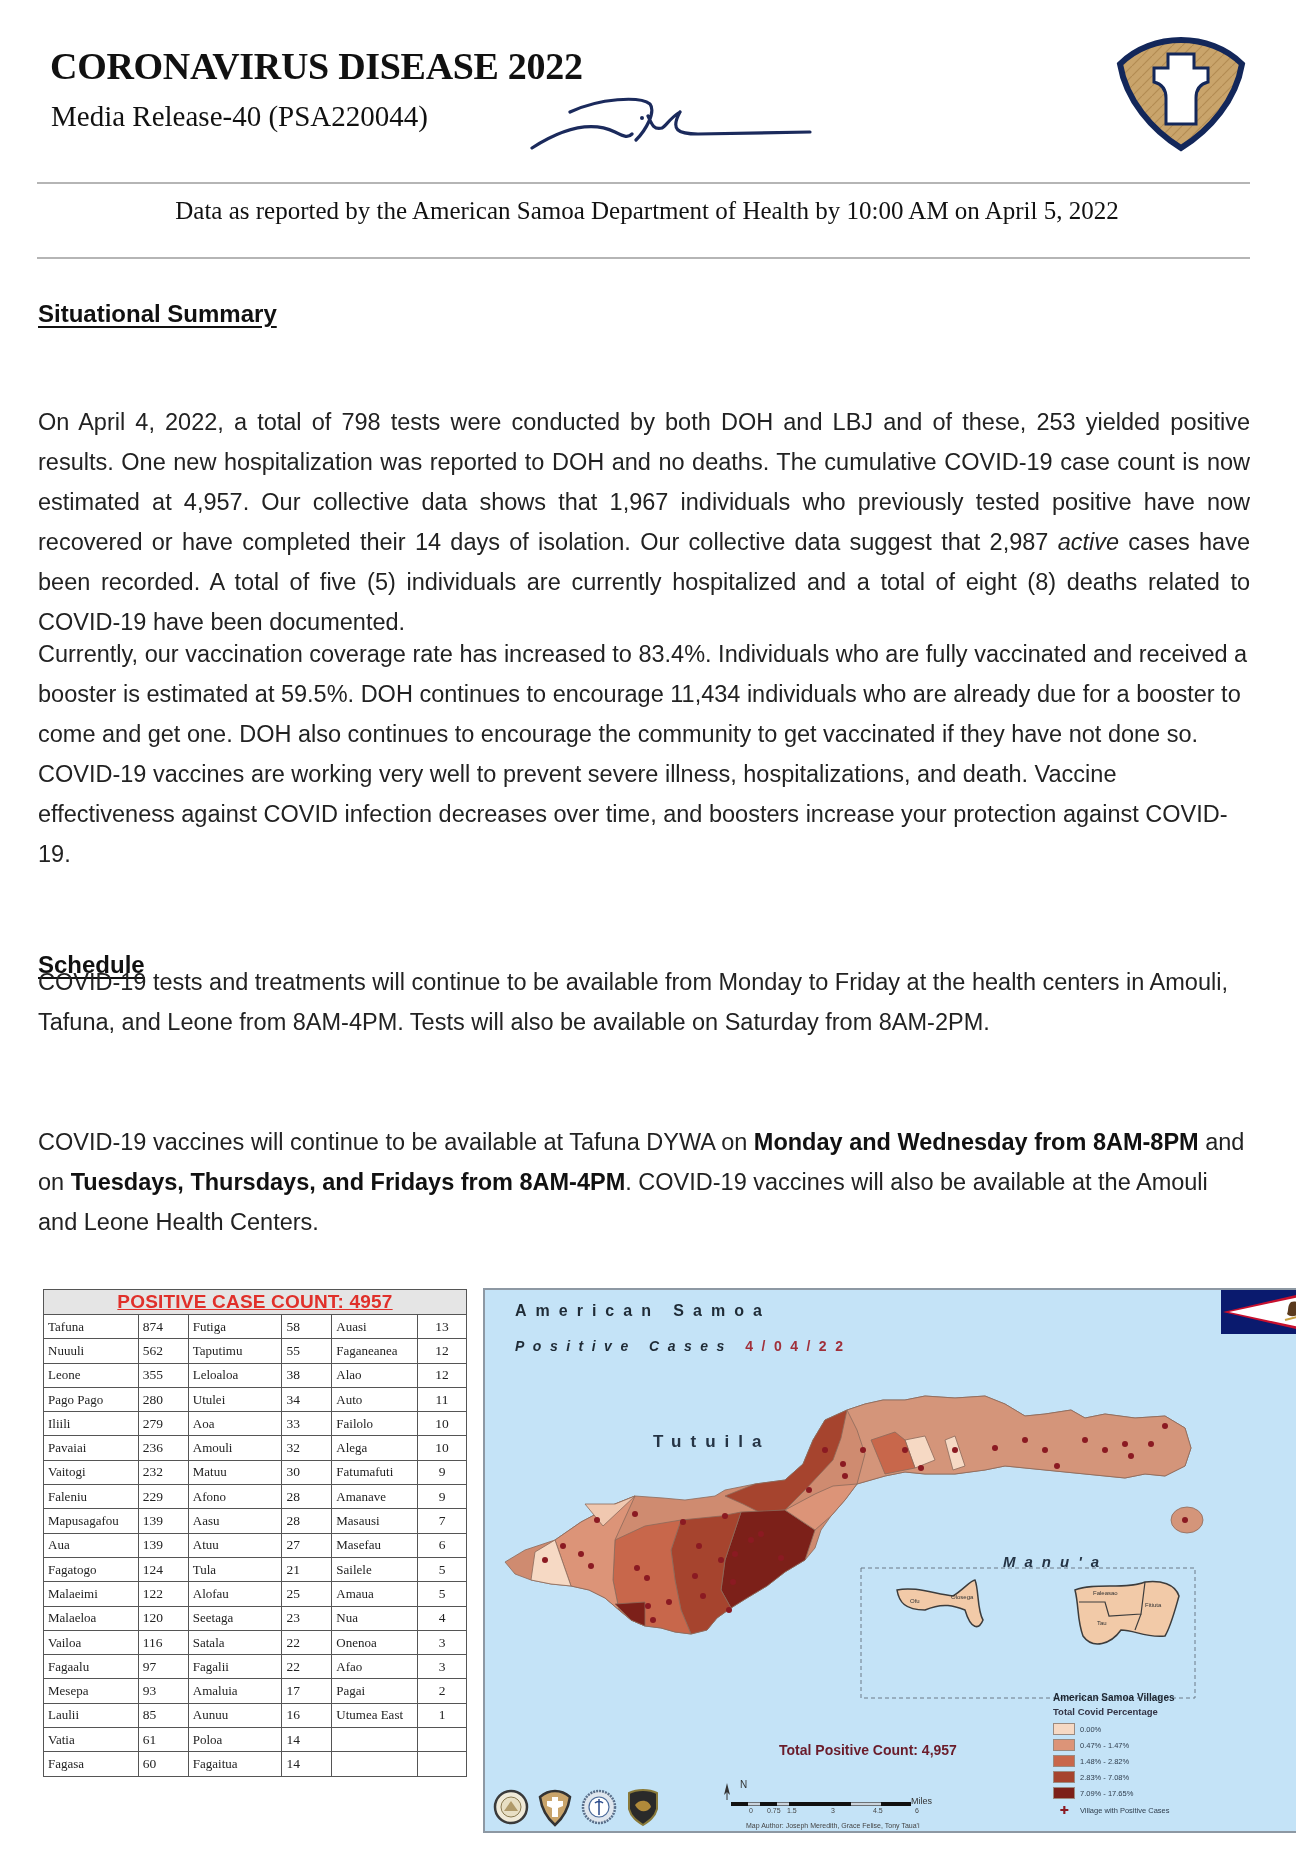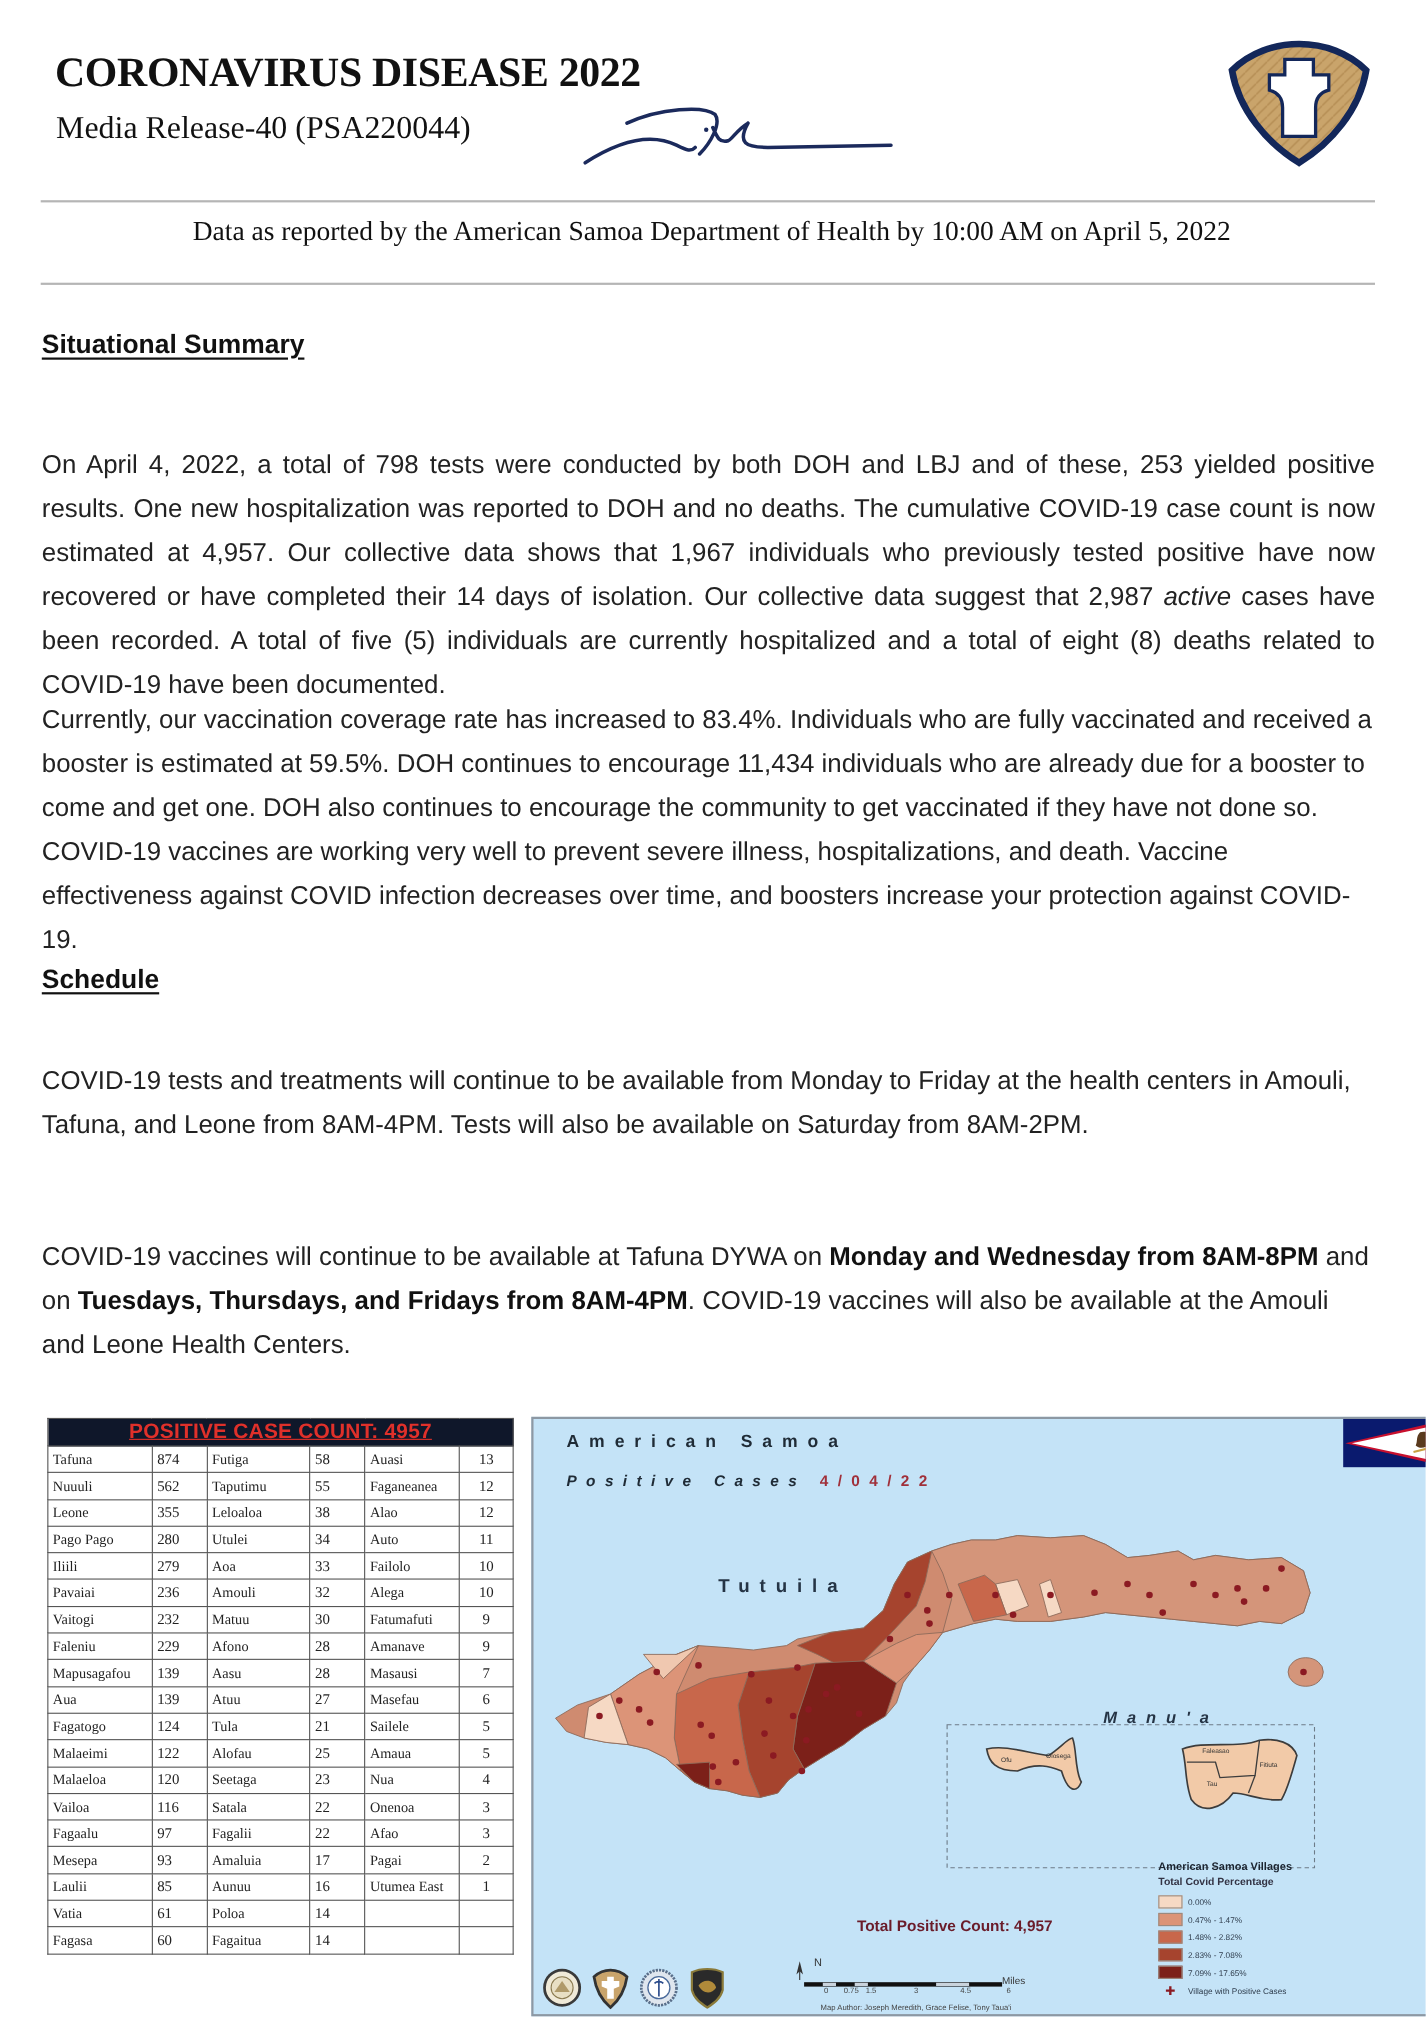--- a/index.html
+++ b/index.html
@@ -16,34 +16,34 @@
 
   .hr { position: absolute; left: 37px; width: 1213px; height: 2px; background: #b5b5b5; }
   #hr1 { top: 182px; }
   #hr2 { top: 257px; }
 
   #dateline { position: absolute; left: 0; width: 1296px; top: 197px; text-align: center; font-size: 25px; color: #111; padding-left: 0; }
   #dateline span { margin-left: -2px; }
 
   .heading { position: absolute; left: 38px; font-size: 24px; font-weight: bold; text-decoration: underline; text-underline-offset: 4px; color: #111; }
   #h-situ { top: 300px; }
-  #h-sched { top: 877px; }
+  #h-sched { top: 951px; }
 
   .para { position: absolute; left: 38px; width: 1212px; font-size: 23.5px; line-height: 40px; color: #222; text-align: justify; }
   #p1 { top: 355px; margin-top: 47px; }
   #p2 { top: 634px; text-align: left; }
   #p3 { top: 962px; text-align: left; }
   #p4 { top: 1122px; text-align: left; }
   .para b { font-weight: bold; color: #111; }
   .para i { font-style: italic; }
 
   
   #case-table { position: absolute; left: 43px; top: 1289px; width: 424px; border-collapse: collapse; font-family: "Liberation Serif", "DejaVu Serif", serif; font-size: 13px; }
   #case-table td, #case-table th { border: 1.5px solid #555; padding: 0 4px; height: 24.3px; white-space: nowrap; color: #222; }
-  #case-table .title-cell { height: 25px; text-align: center; font-family: "Liberation Sans", "DejaVu Sans", sans-serif; font-weight: bold; font-size: 19px; color: #e0302a; text-decoration: underline; text-decoration-thickness: 1px; padding: 0; background: #0f172a; letter-spacing: 0.2px; }
+  #case-table .title-cell { height: 25px; text-align: center; font-family: "Liberation Sans", "DejaVu Sans", sans-serif; font-weight: bold; font-size: 19px; color: #e0302a; text-decoration: underline; text-decoration-thickness: 1px; padding: 0; background: #e5e5e5; letter-spacing: 0.2px; }
   #case-table th { font-family: "Liberation Sans", "DejaVu Sans", sans-serif; font-size: 11px; font-weight: bold; height: 25px; text-align: center; background: #dde3ea; }
   #case-table th.num { background: #bfcdf0; }
   #case-table td.num { text-align: left; padding-right: 12px; font-size: 13.5px; }
   #case-table td.num-c { text-align: center; font-size: 13.5px; }
   #case-table col.c1 { width: 95px; }
   #case-table col.c2 { width: 50px; }
   #case-table col.c3 { width: 94px; }
   #case-table col.c4 { width: 50px; }
   #case-table col.c5 { width: 86px; }
   #case-table col.c6 { width: 49px; }

